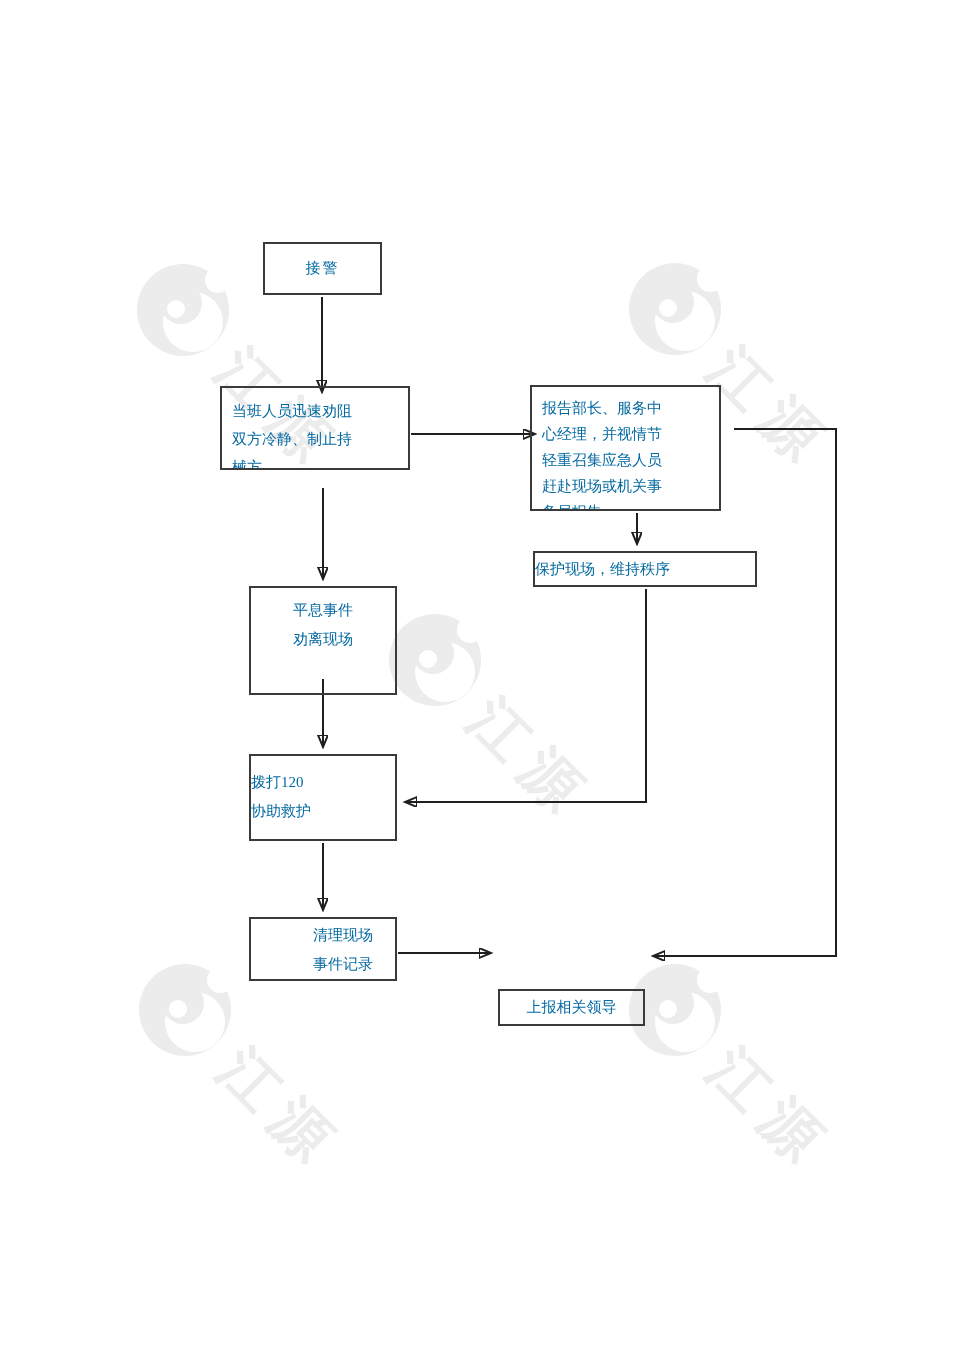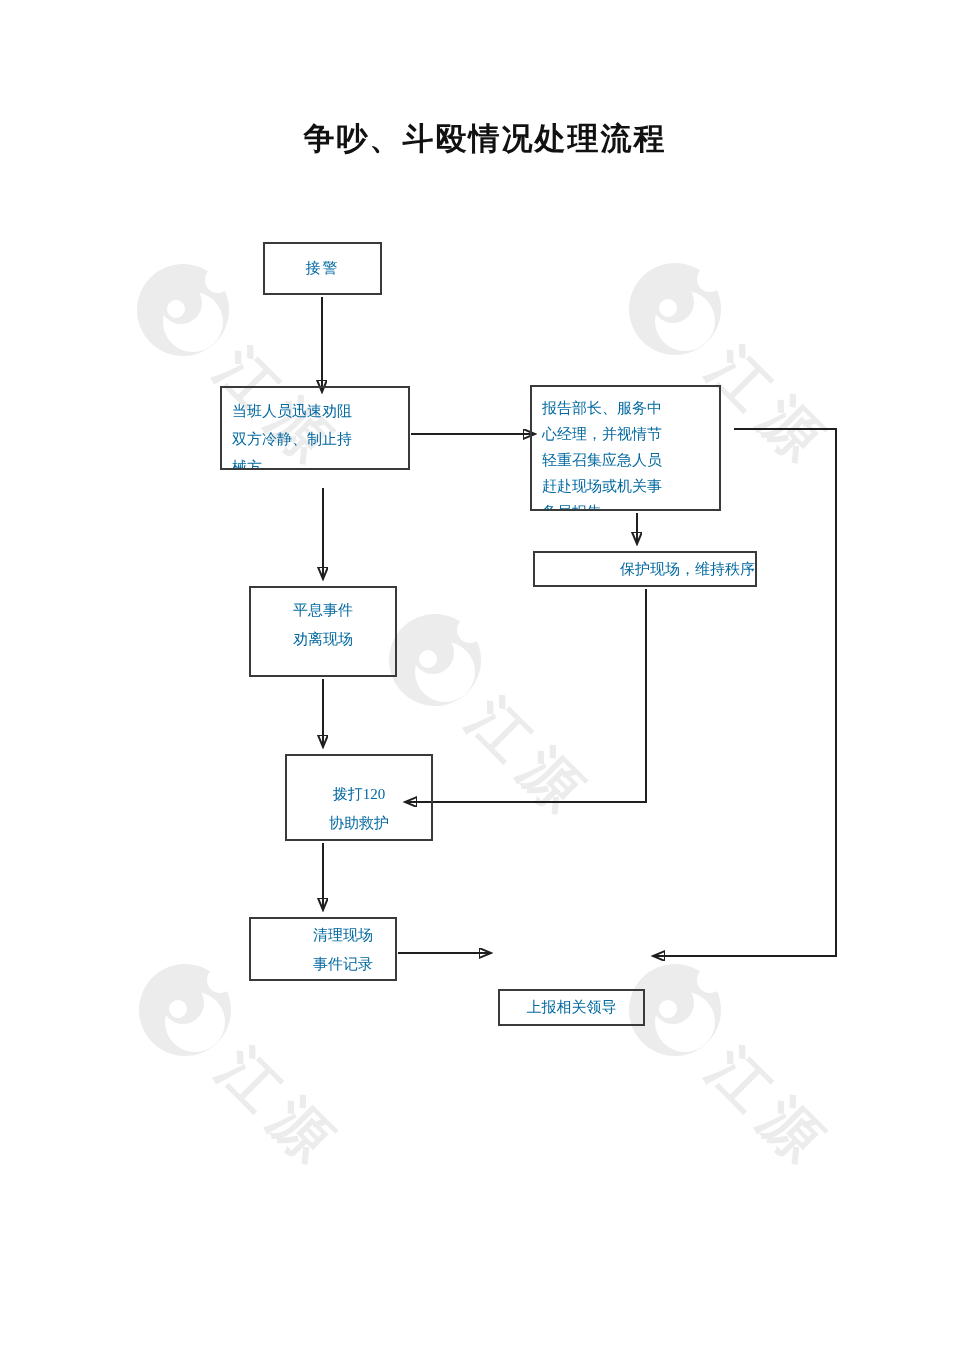--- a/index.html
+++ b/index.html
@@ -44,25 +44,25 @@
     overflow:hidden;
   }
   .node .ln{white-space:nowrap;}
   .n-receive{left:263px;top:242px;width:119px;height:53px;
     text-align:center;line-height:49px;letter-spacing:2px;}
   .n-dissuade{left:220px;top:386px;width:190px;height:84px;
     padding:9px 10px;line-height:28px;text-align:left;}
   .n-report{left:530px;top:385px;width:191px;height:126px;
     padding:8px 10px;line-height:26px;text-align:left;}
   .n-protect{left:533px;top:551px;width:224px;height:36px;
-    text-align:right;line-height:32px;}
-  .n-pacify{left:249px;top:586px;width:148px;height:91px;
+    text-align:left;line-height:32px;}
+  .n-pacify{left:249px;top:586px;width:148px;height:109px;
     padding-top:8px;text-align:center;line-height:29px;}
   .n-call120{left:249px;top:754px;width:148px;height:87px;
-    padding-top:24px;text-align:center;line-height:29px;margin-left:36px;}
+    padding-top:12px;text-align:left;line-height:29px;}
   .n-cleanup{left:249px;top:917px;width:148px;height:64px;
     padding-top:2px;text-align:center;line-height:29px;padding-left:40px;}
   .n-leaders{left:498px;top:989px;width:147px;height:37px;
     text-align:center;line-height:33px;}
 </style>
 </head>
 <body>
 
 <div class="page">
 
@@ -115,21 +115,20 @@
       <circle cx="48" cy="48" r="46" fill="#ececec"></circle>
       <circle cx="58" cy="60" r="30" fill="#ffffff"></circle>
       <circle cx="83" cy="18" r="13" fill="#ffffff"></circle>
       <circle cx="46" cy="41" r="21" fill="#ececec"></circle>
       <circle cx="41" cy="47" r="9" fill="#ffffff"></circle>
     </svg>
     <span class="wm-char wm-c1">江</span>
     <span class="wm-char wm-c2">源</span>
   </div>
 
-  <h1 class="title">争吵、斗殴情况处理流程</h1>
 
   <svg class="connectors" width="970" height="1371" viewBox="0 0 970 1371">
     <defs>
       <marker id="arw" markerUnits="userSpaceOnUse" markerWidth="14" markerHeight="12" refX="12" refY="5" orient="auto">
         <path d="M0,0 L12,5 L0,10 Z" fill="#1f1f1f" stroke="none"></path>
       </marker>
     </defs>
     <path d="M322 297 L322 392" marker-end="url(#arw)"></path>
     <path d="M411 434 L535 434" marker-end="url(#arw)"></path>
     <path d="M323 488 L323 579" marker-end="url(#arw)"></path>

